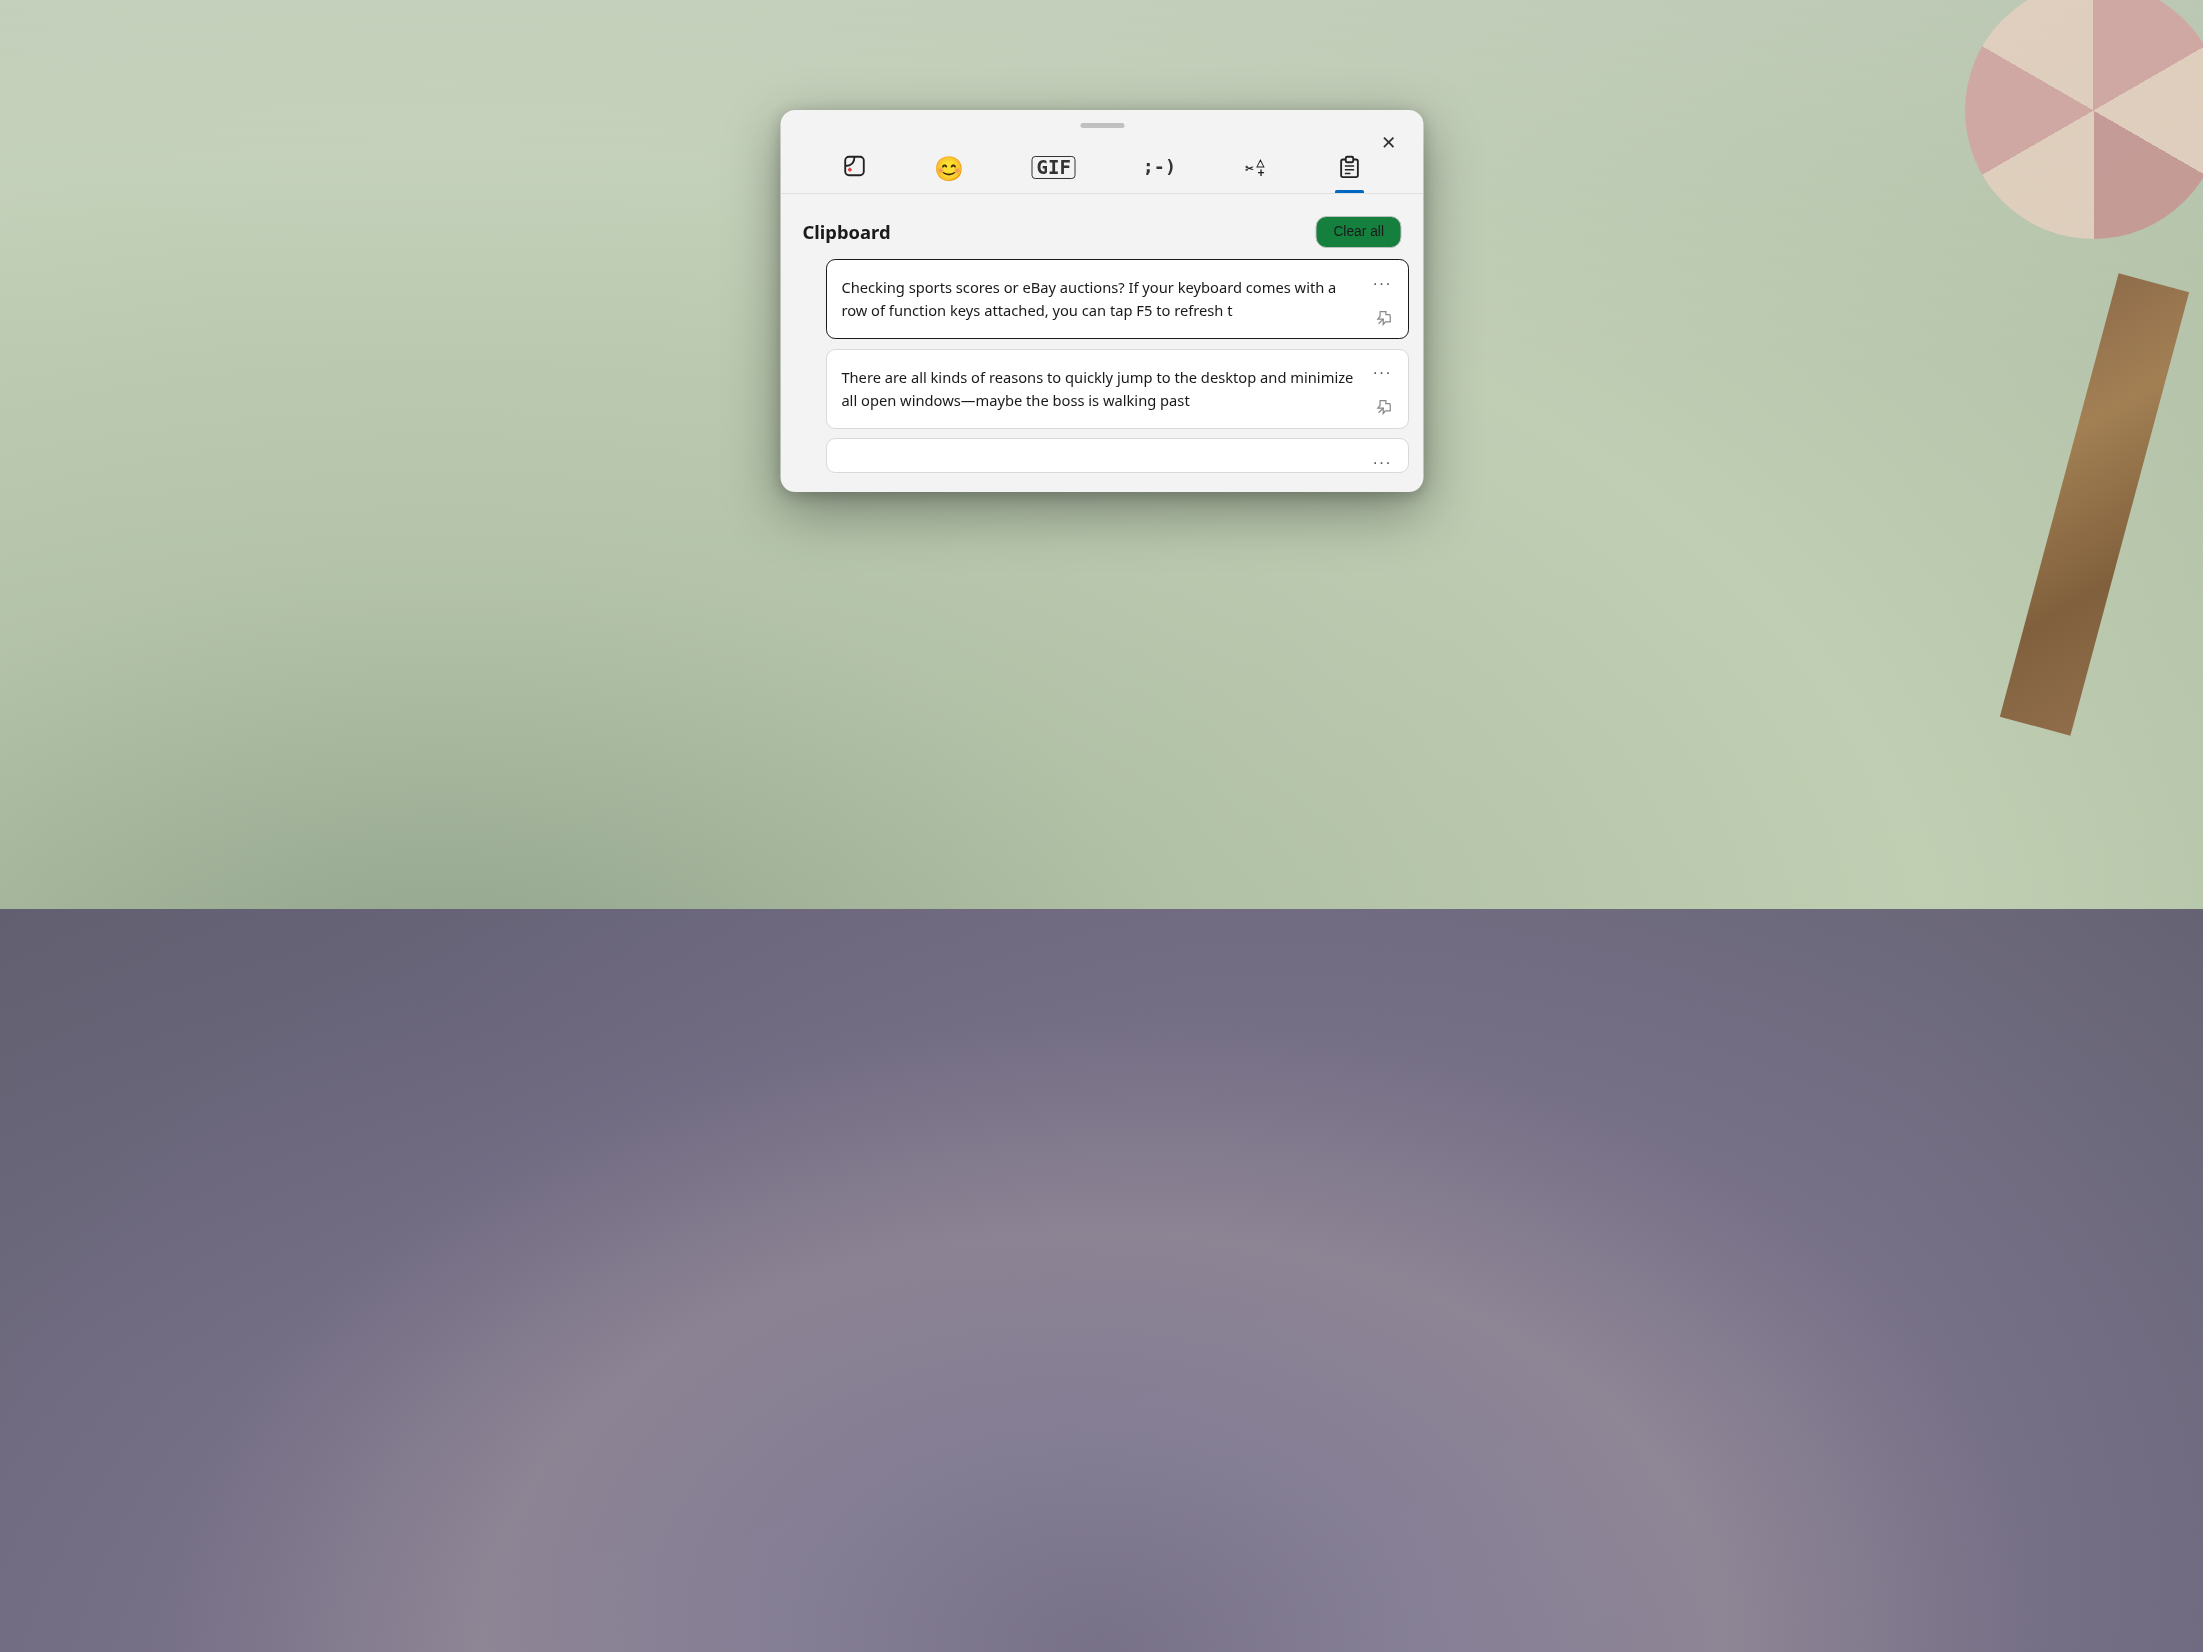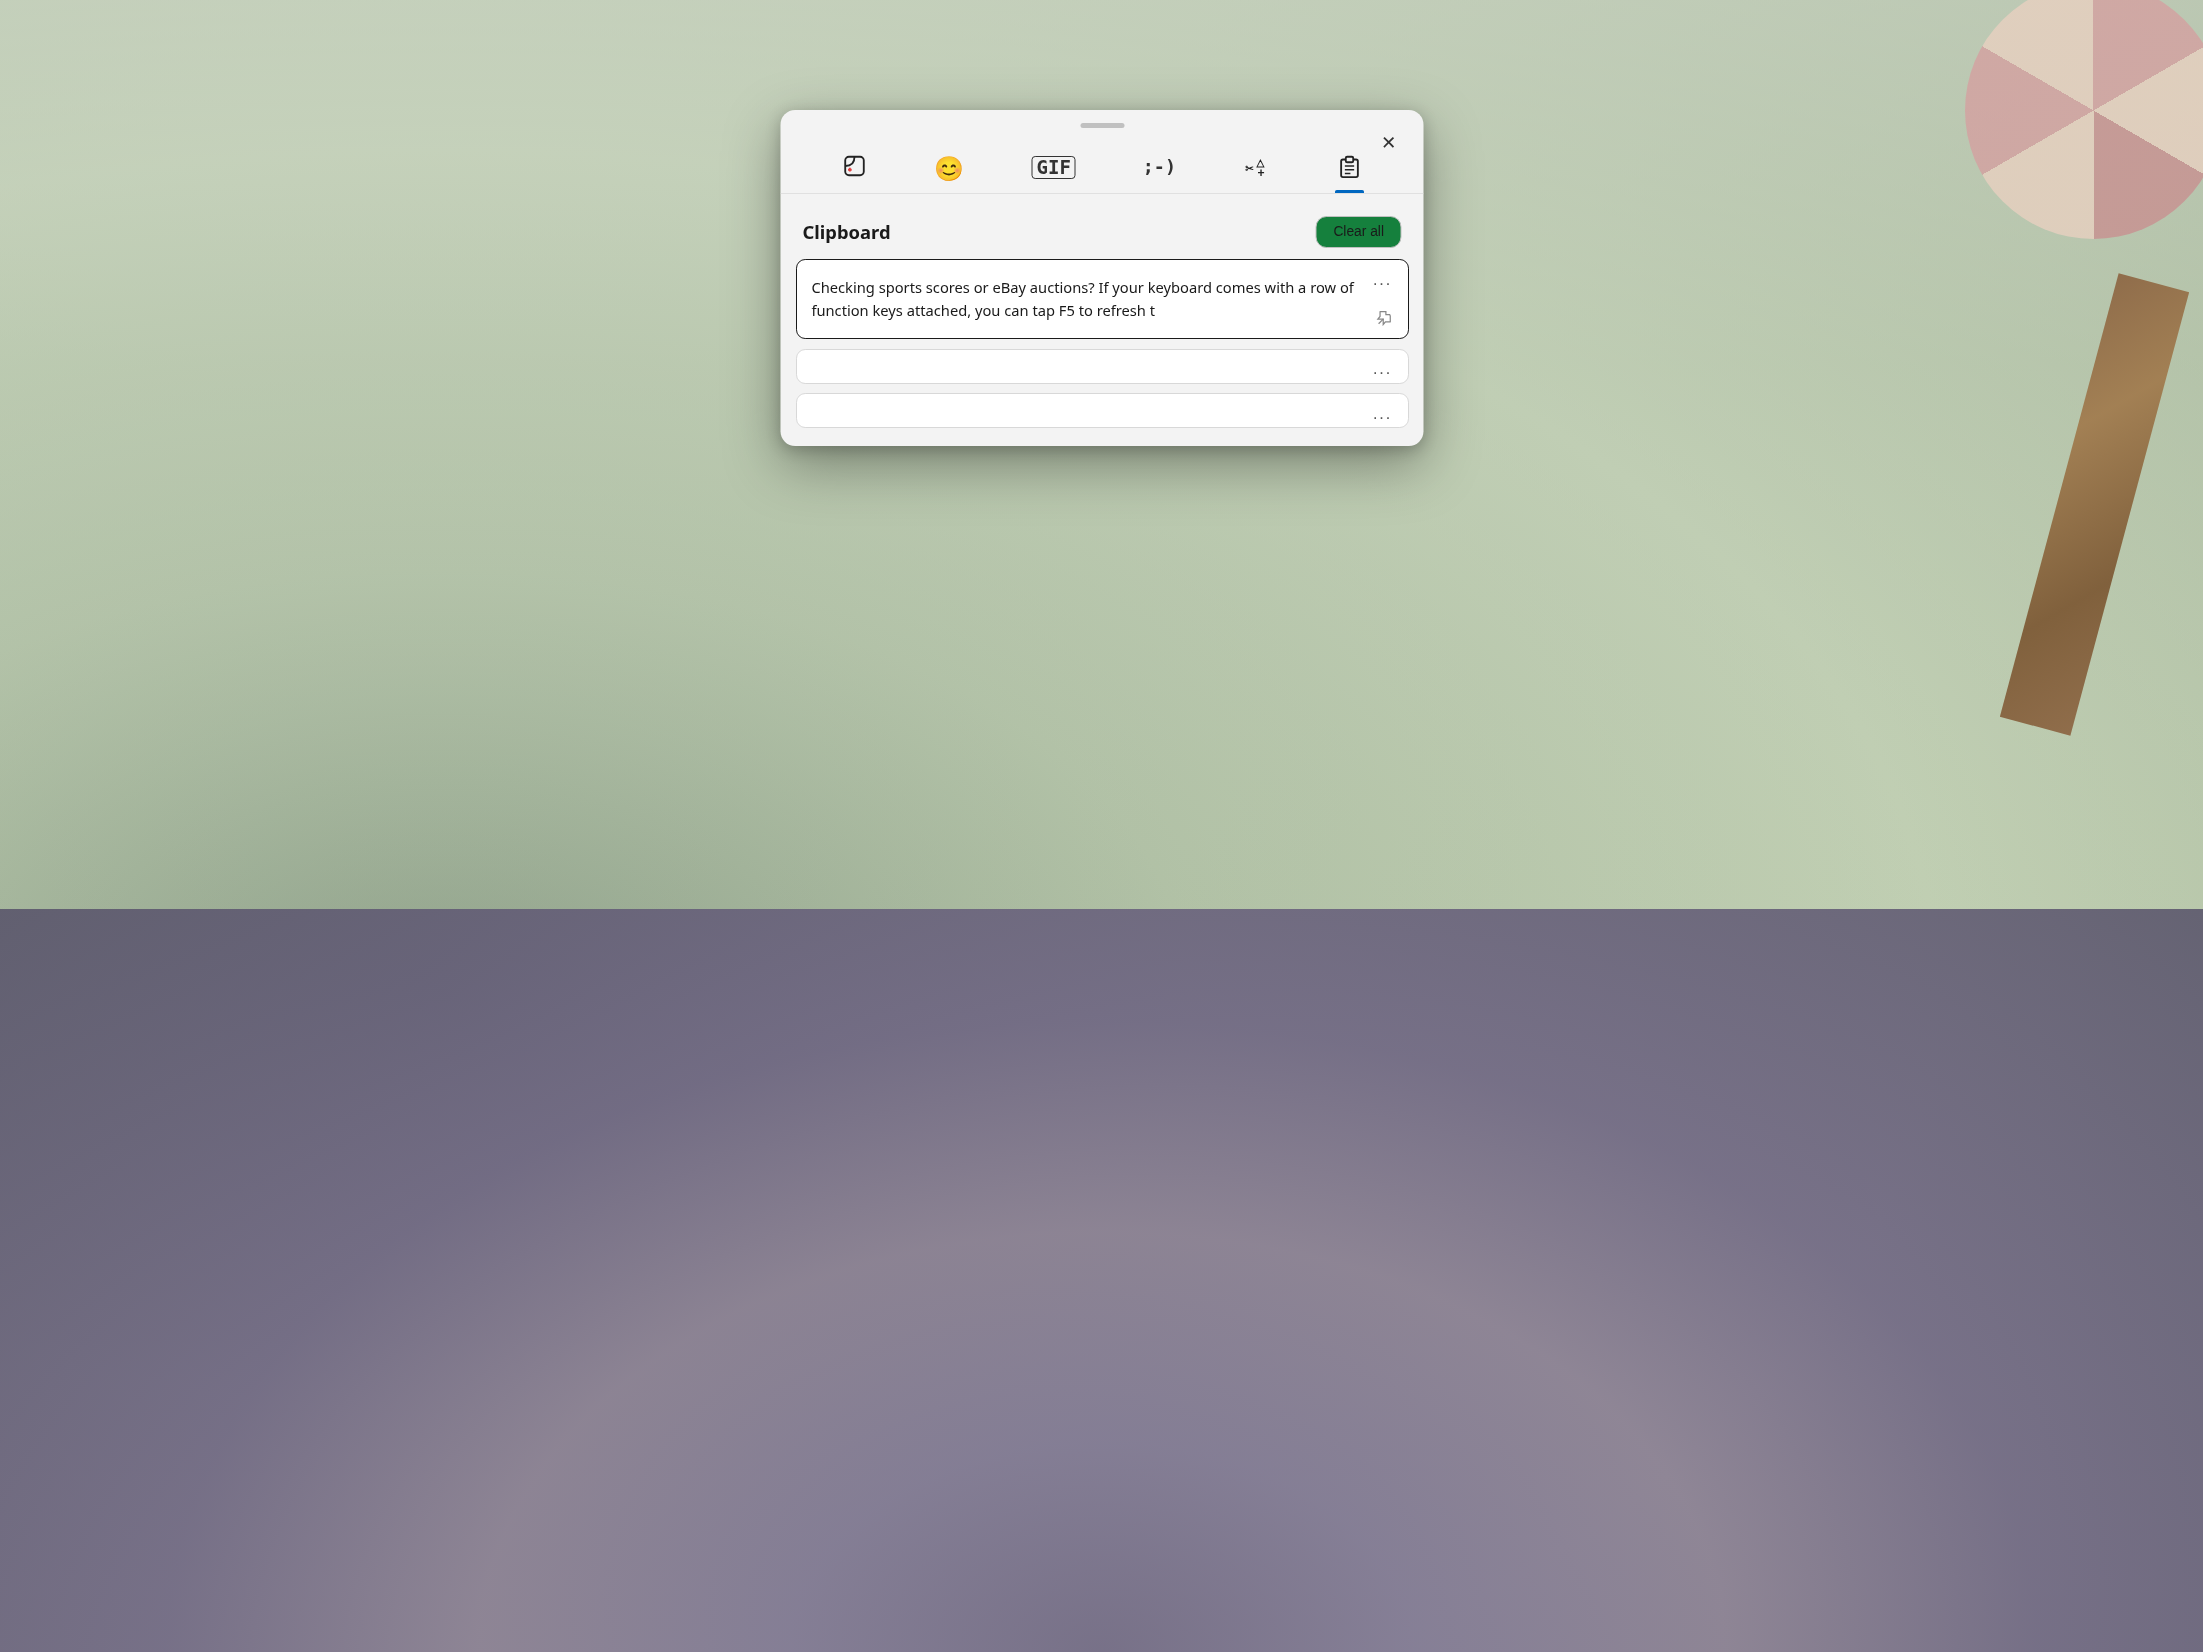--- a/index.html
+++ b/index.html
@@ -199,20 +199,21 @@
     }
 
     
     .items-container {
       padding: 0 14.7px;
       display: flex;
       flex-direction: column;
       gap: 9.2px;
       max-height: 551px;
       overflow-y: auto;
+      margin-left: 30px;
     }
 
     .items-container::-webkit-scrollbar {
       width: 7.3px;
     }
 
     .items-container::-webkit-scrollbar-track {
       background: transparent;
     }
 
@@ -360,20 +361,21 @@
           <button class="clip-pin-btn">
             <svg width="16.5" height="16.5" viewBox="0 0 24 24" fill="none" xmlns="http://www.w3.org/2000/svg">
               <path d="M16 2L22 8L17 13L17.5 18L12 12.5L6.5 18L6 13L1 8L7 2L10 5L14 1L16 2Z" stroke="#888" stroke-width="1.8" fill="none"></path>
               <line x1="12" y1="12" x2="12" y2="22" stroke="#888" stroke-width="1.8"></line>
             </svg>
           </button>
         </div>
       </div>
 
       <div class="clip-item">
+        <div class="clip-text">There are all kinds of reasons to quickly jump to the desktop and minimize all open windows—maybe the boss is walking past</div>
         <div class="clip-actions">
           <button class="clip-more-btn">···</button>
           <button class="clip-pin-btn">
             <svg width="16.5" height="16.5" viewBox="0 0 24 24" fill="none" xmlns="http://www.w3.org/2000/svg">
               <path d="M16 2L22 8L17 13L17.5 18L12 12.5L6.5 18L6 13L1 8L7 2L10 5L14 1L16 2Z" stroke="#888" stroke-width="1.8" fill="none"></path>
               <line x1="12" y1="12" x2="12" y2="22" stroke="#888" stroke-width="1.8"></line>
             </svg>
           </button>
         </div>
       </div>

